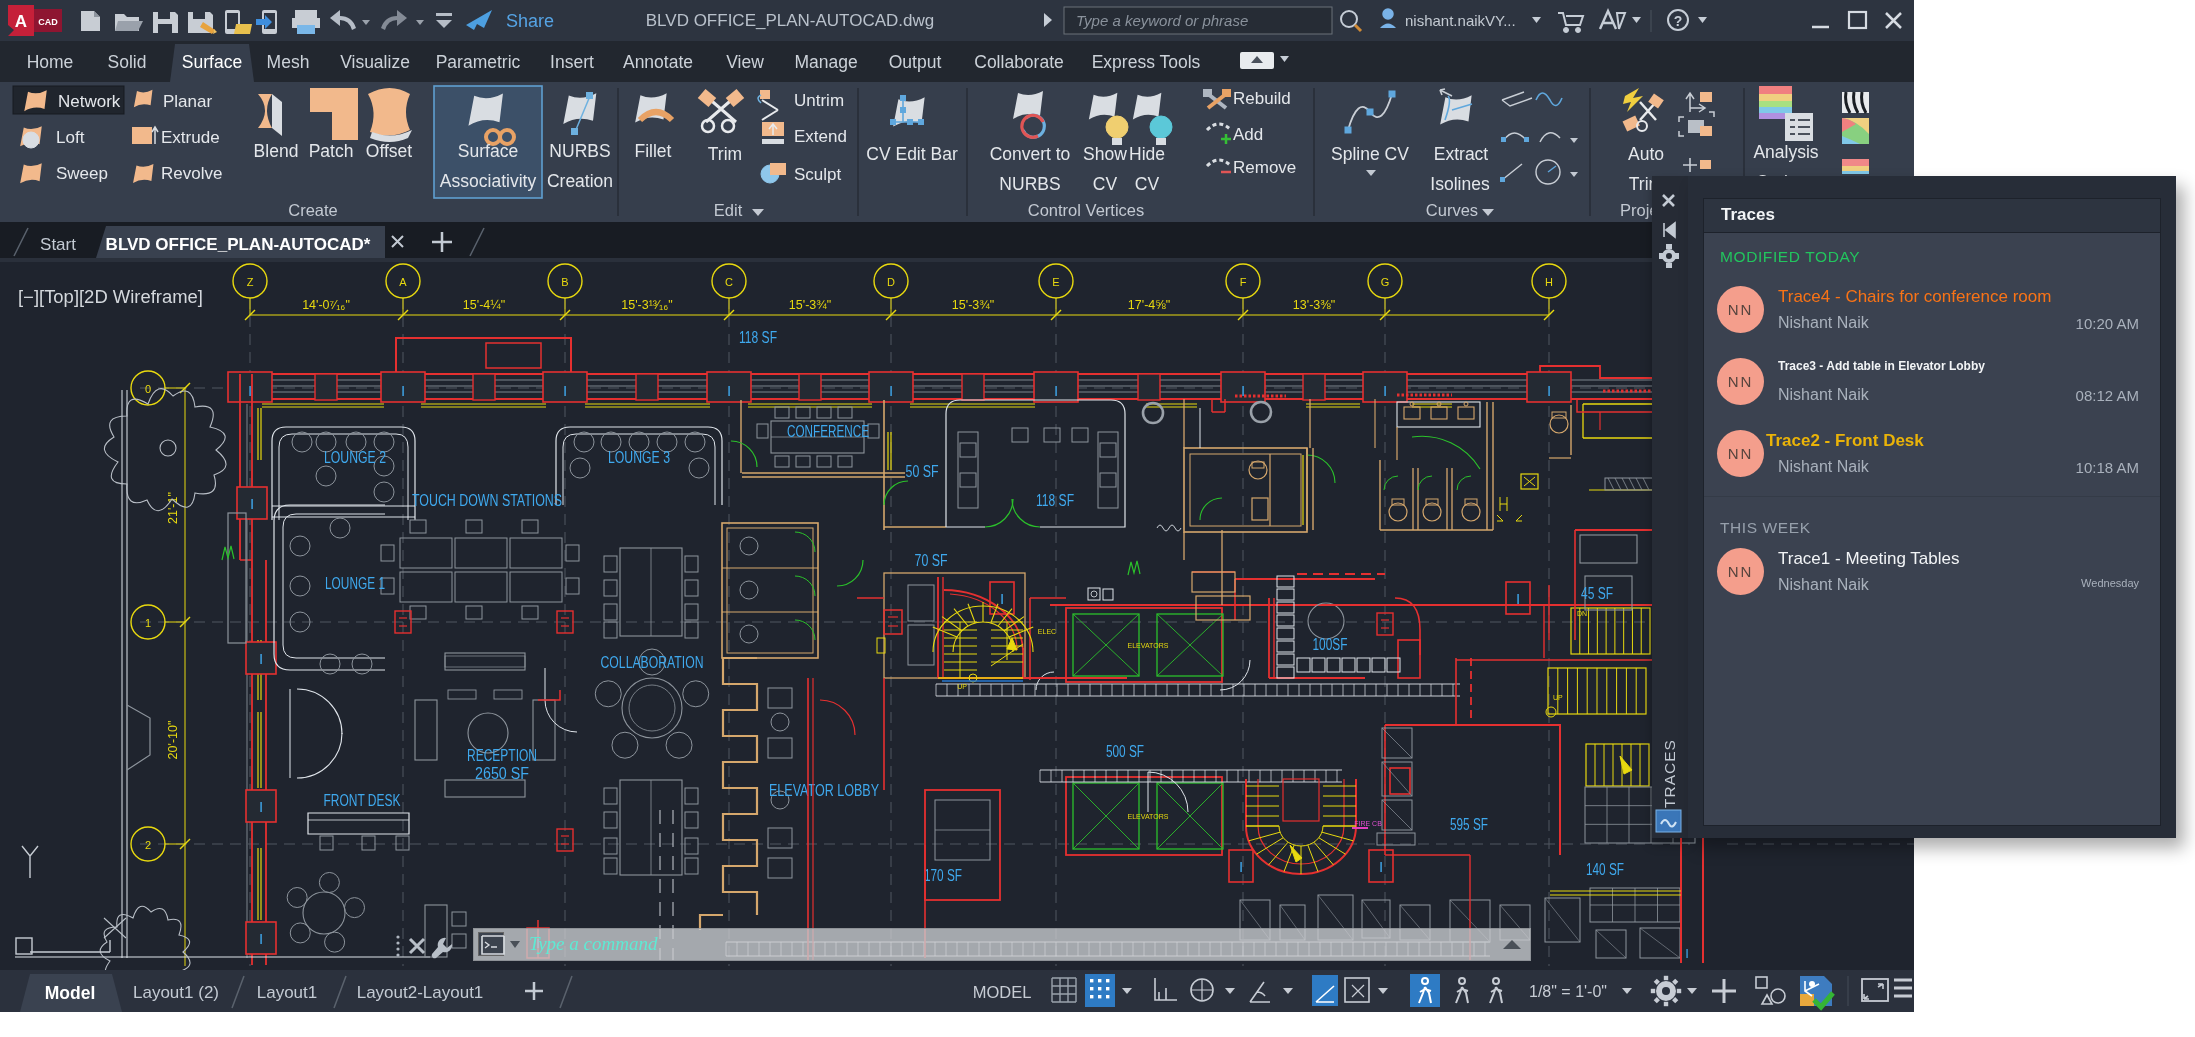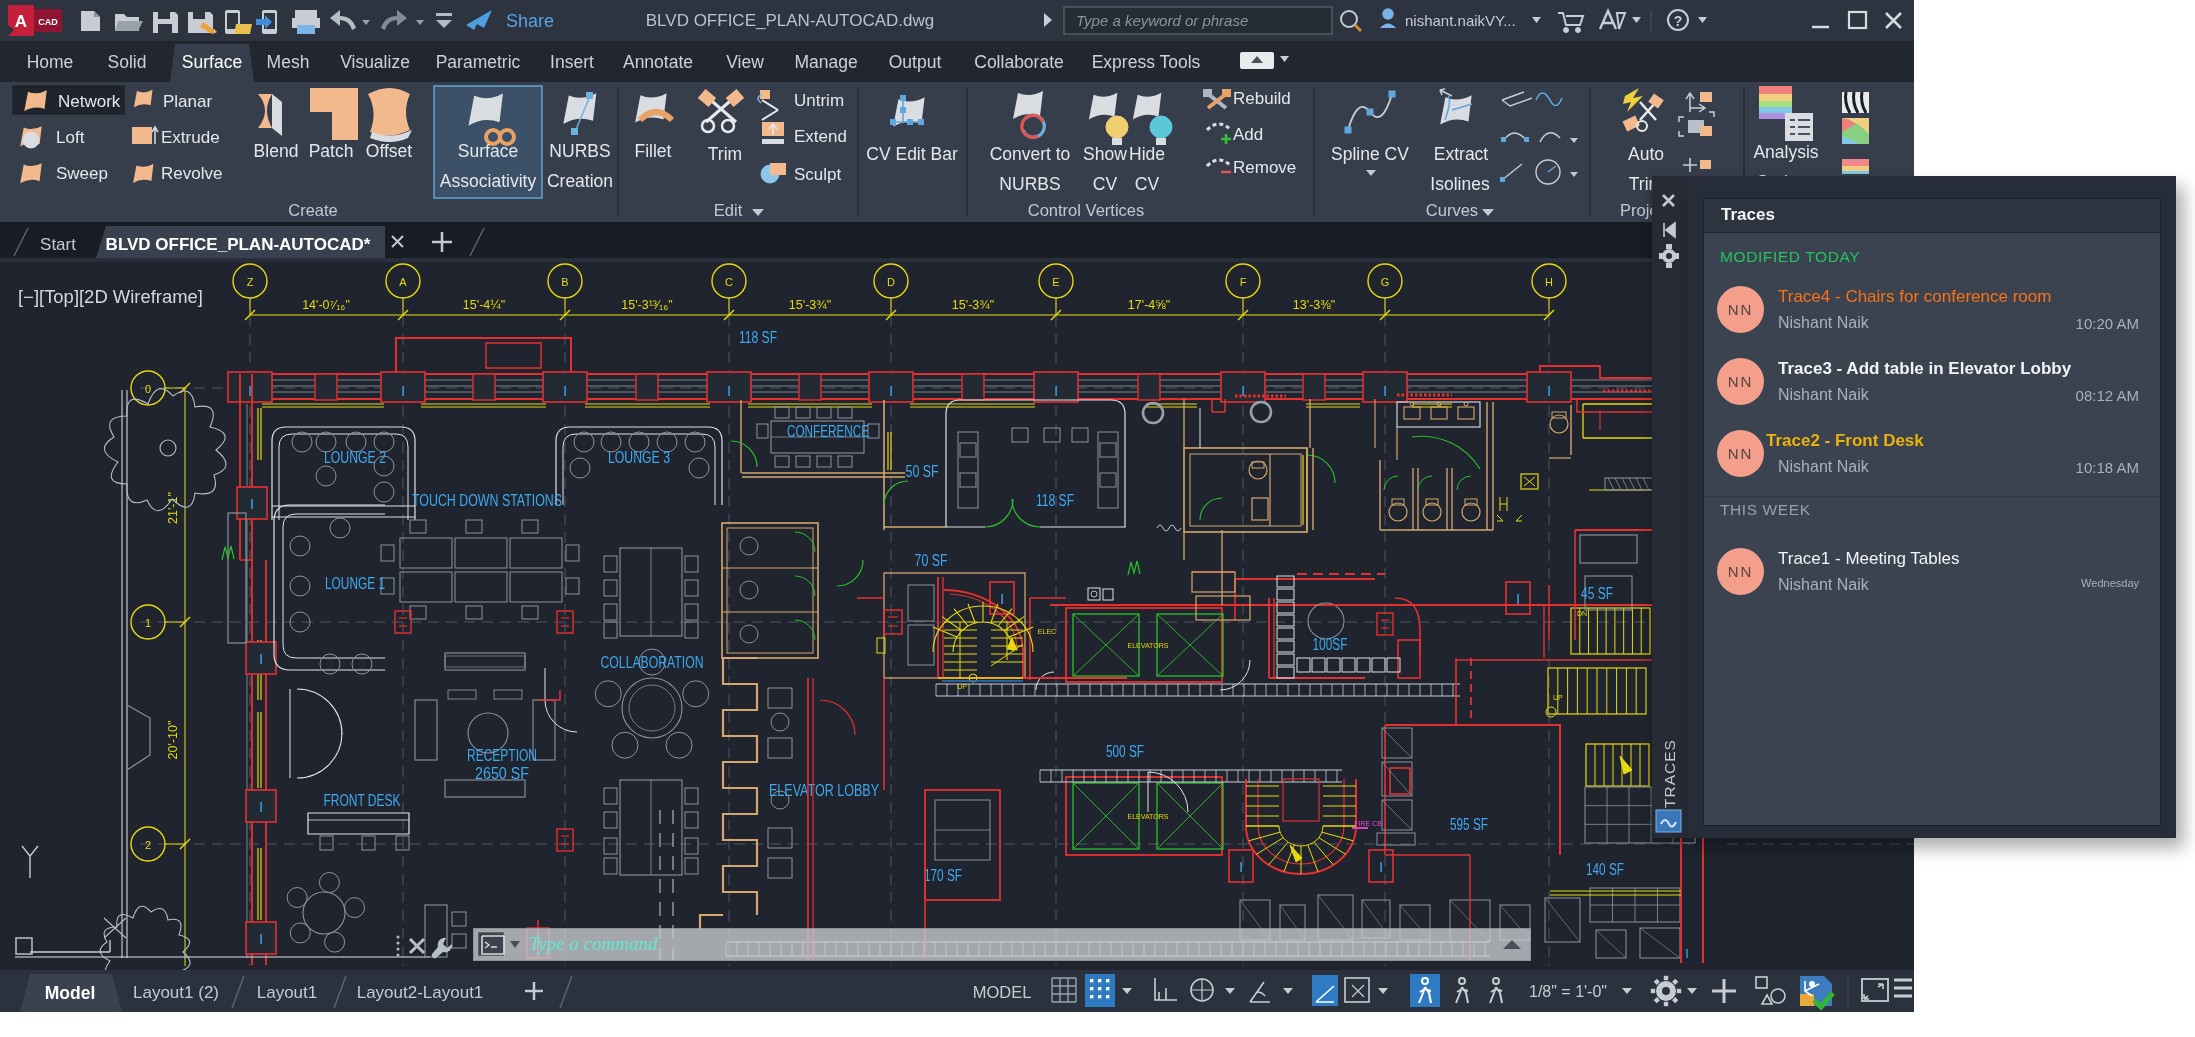--- a/index.html
+++ b/index.html
@@ -1185,29 +1185,29 @@
   <text x="-632" y="23" transform="rotate(-90)" fill="#c3cad3" font-size="15.5" font-family="Liberation Sans" letter-spacing="1">TRACES</text>
   <rect x="4" y="634" width="25" height="22" fill="#3a76b8" stroke="#7ab3e8"></rect>
   <path d="M9,648 q4,-8 8,0 q3,6 7,-2" stroke="#cfe3f4" stroke-width="2" fill="none"></path>
  </svg>
 </div>
 <div style="position:absolute;left:1688px;top:176px;width:488px;height:662px;background:#272d38;box-shadow:8px 10px 16px rgba(0,0,0,0.32)">
  <div style="position:absolute;left:15px;top:22px;right:15px;bottom:12px;background:#3b4250;border:1px solid #1d222b">
   <div style="position:absolute;left:0;top:0;right:0;height:34px;background:#2d3440;border-bottom:1px solid #1d222b"></div>
   <div style="position:absolute;left:17px;top:6px;font-size:17px;font-weight:bold;color:#f2f4f6">Traces</div>
   <div style="position:absolute;left:16px;top:49px;font-size:15.5px;color:#22c55e;letter-spacing:0.6px">MODIFIED TODAY</div>
-  <div style="position:absolute;left:16px;top:302px;font-size:15.5px;color:#97a0ac;letter-spacing:0.6px">THIS WEEK</div>
+  <div style="position:absolute;left:16px;top:320px;font-size:15.5px;color:#97a0ac;letter-spacing:0.6px">THIS WEEK</div>
   <div style="position:absolute;left:0;top:297px;right:0;height:1px;background:#343b47"></div>
 
   <div style="position:absolute;left:13px;top:87px;width:47px;height:47px;border-radius:50%;background:#f49e8c;text-align:center;line-height:47px;font-size:15px;color:#56443e;letter-spacing:2px">NN</div>
   <div style="position:absolute;left:74px;top:88px;font-size:17px;font-weight:normal;color:#f97316">Trace4 - Chairs for conference room</div>
   <div style="position:absolute;left:74px;top:115px;font-size:16px;color:#a9b1bc">Nishant Naik</div>
   <div style="position:absolute;right:21px;top:116px;font-size:15px;color:#a9b1bc">10:20 AM</div>
   <div style="position:absolute;left:13px;top:159px;width:47px;height:47px;border-radius:50%;background:#f49e8c;text-align:center;line-height:47px;font-size:15px;color:#56443e;letter-spacing:2px">NN</div>
-  <div style="position:absolute;left:74px;top:160px;font-size:17px;font-weight:bold;color:#f2f4f6">Trace3 - Add table in Elevator Lobby</div>
+  <div style="position:absolute;left:74px;top:160px;font-size:12px;font-weight:bold;color:#f2f4f6">Trace3 - Add table in Elevator Lobby</div>
   <div style="position:absolute;left:74px;top:187px;font-size:16px;color:#a9b1bc">Nishant Naik</div>
   <div style="position:absolute;right:21px;top:188px;font-size:15px;color:#a9b1bc">08:12 AM</div>
   <div style="position:absolute;left:13px;top:231px;width:47px;height:47px;border-radius:50%;background:#f49e8c;text-align:center;line-height:47px;font-size:15px;color:#56443e;letter-spacing:2px">NN</div>
   <div style="position:absolute;left:62px;top:232px;font-size:17px;font-weight:bold;color:#eab308">Trace2 - Front Desk</div>
   <div style="position:absolute;left:74px;top:259px;font-size:16px;color:#a9b1bc">Nishant Naik</div>
   <div style="position:absolute;right:21px;top:260px;font-size:15px;color:#a9b1bc">10:18 AM</div>
   <div style="position:absolute;left:13px;top:349px;width:47px;height:47px;border-radius:50%;background:#f49e8c;text-align:center;line-height:47px;font-size:15px;color:#56443e;letter-spacing:2px">NN</div>
   <div style="position:absolute;left:74px;top:350px;font-size:17px;font-weight:normal;color:#f2f4f6">Trace1 - Meeting Tables</div>
   <div style="position:absolute;left:74px;top:377px;font-size:16px;color:#a9b1bc">Nishant Naik</div>
   <div style="position:absolute;right:21px;top:378px;font-size:11px;color:#a9b1bc">Wednesday</div>

